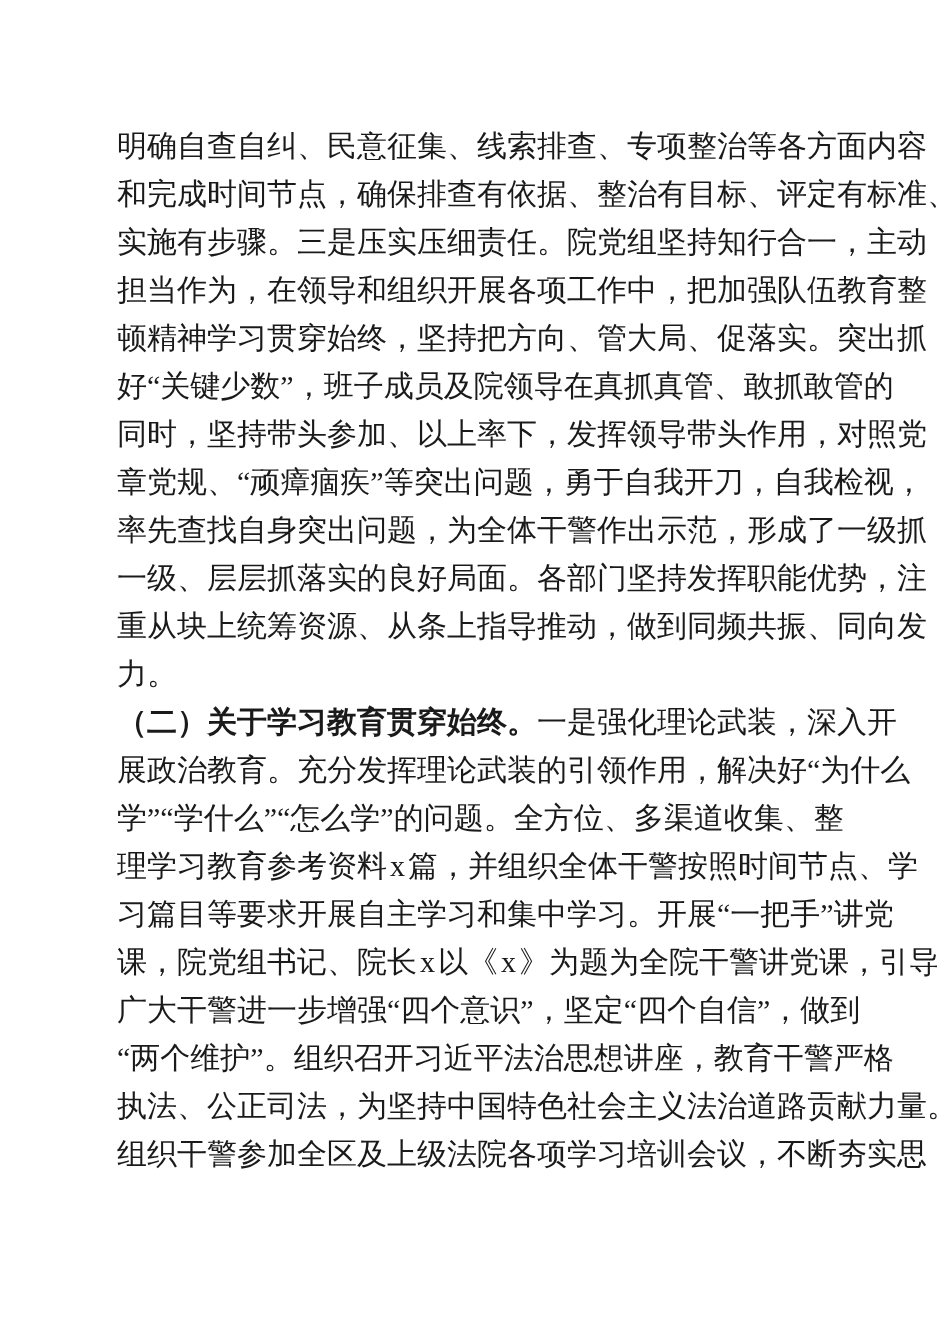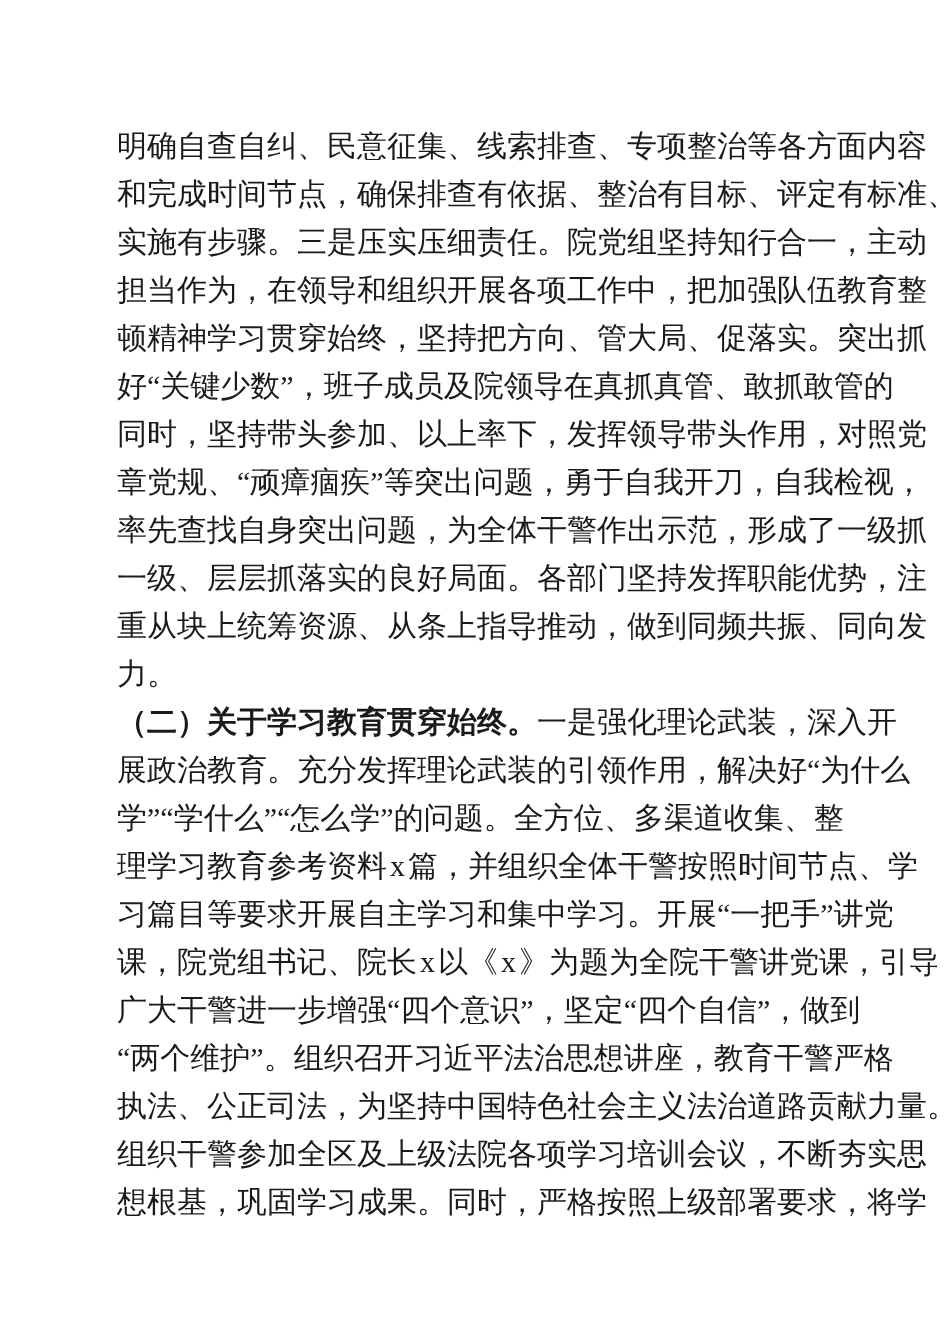--- a/index.html
+++ b/index.html
@@ -679,15 +679,14 @@
         <span class="ch">训</span>
         <span class="ch">会</span>
         <span class="ch">议</span>
         <span class="ch">，</span>
         <span class="ch">不</span>
         <span class="ch">断</span>
         <span class="ch">夯</span>
         <span class="ch">实</span>
         <span class="ch">思</span>
       </div>
-      <div class="doc-line ragged"><span class="">想根基，巩固学习成果。同时，严格按照上级部署要求，将学</span></div>
     </div>
 </div>
 
 </body></html>

